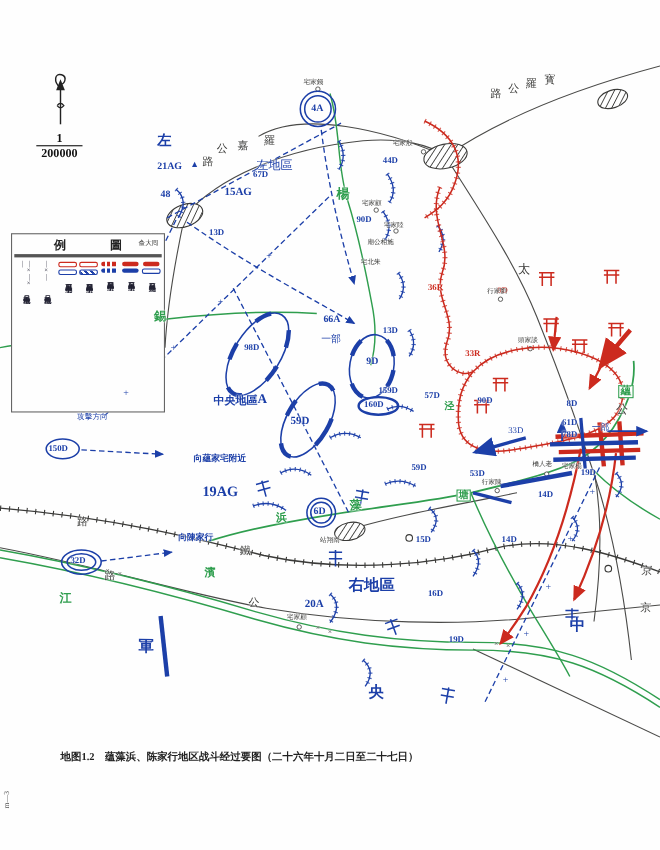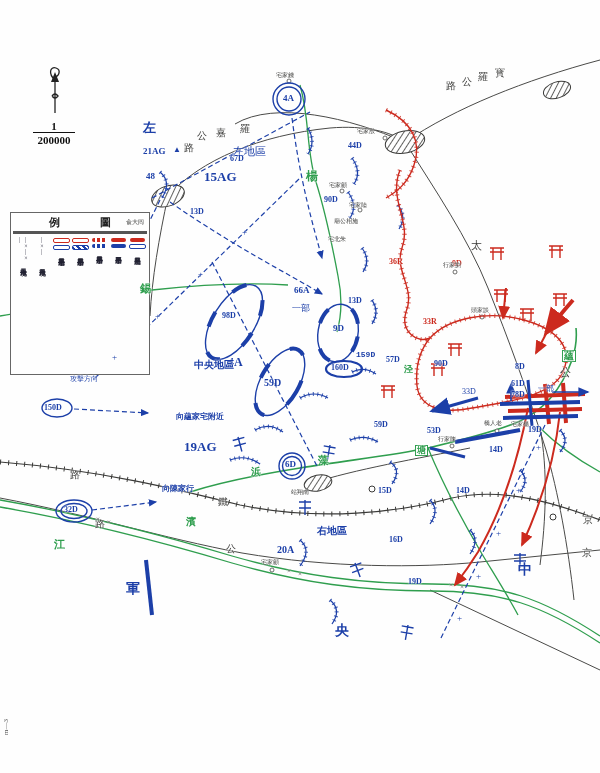--- a/index.html
+++ b/index.html
@@ -330,43 +330,44 @@
           <div class="sym">—×—</div>
           <div class="vtxt">十月八日作戰地境</div>
         </div>
         <div class="lcol">
           <div class="sym">—×—×—</div>
           <div class="vtxt">十月二十六日作戰地境</div>
         </div>
       </div>
   </div>
 
+  <div id="caption">地图1.2　蕴藻浜、陈家行地区战斗经过要图（二十六年十月二日至二十七日）</div>
   <div id="corner">m—3</div>
 
   <div id="labels">
       <div class="lbl c-blue" style="left: 143px; top: 121px; font-size: 13px; font-weight: bold;">左</div>
       <div class="lbl c-blue" style="left: 233px; top: 146px; font-size: 11px; font-weight: normal;">左地區</div>
       <div class="lbl c-blue" style="left: 143px; top: 147px; font-size: 9px; font-weight: bold;">21AG</div>
       <div class="lbl c-blue" style="left: 173px; top: 146px; font-size: 8px;">▲</div>
       <div class="lbl c-blue" style="left: 146px; top: 172px; font-size: 9px; font-weight: bold;">48</div>
-      <div class="lbl c-blue" style="left: 204px; top: 170px; font-size: 13px; font-weight: bold;">15AG</div>
+      <div class="lbl c-blue" style="left: 204px; top: 170px; font-size: 10px; font-weight: bold;">15AG</div>
       <div class="lbl c-blue" style="left: 190px; top: 208px; font-size: 8px; font-weight: bold;">13D</div>
       <div class="lbl c-blue" style="left: 230px; top: 155px; font-size: 8px; font-weight: bold;">67D</div>
       <div class="lbl c-blue" style="left: 348px; top: 142px; font-size: 8px; font-weight: bold;">44D</div>
       <div class="lbl c-blue" style="left: 324px; top: 196px; font-size: 8px; font-weight: bold;">90D</div>
       <div class="lbl c-blue" style="left: 283px; top: 94px; font-size: 9px; font-weight: bold;">4A</div>
       <div class="lbl c-blue" style="left: 294px; top: 286px; font-size: 9px; font-weight: bold;">66A</div>
       <div class="lbl c-blue" style="left: 292px; top: 304px; font-size: 9px;">一部</div>
       <div class="lbl c-blue" style="left: 222px; top: 312px; font-size: 8px; font-weight: bold;">98D</div>
       <div class="lbl c-blue" style="left: 333px; top: 324px; font-size: 9px; font-weight: bold;">9D</div>
       <div class="lbl c-blue" style="left: 331px; top: 364px; font-size: 8px; font-weight: bold;">160D</div>
       <div class="lbl c-blue" style="left: 228px; top: 356px; font-size: 12px; font-weight: bold;">4A</div>
       <div class="lbl c-blue" style="left: 264px; top: 378px; font-size: 10px; font-weight: bold;">59D</div>
       <div class="lbl c-blue" style="left: 348px; top: 297px; font-size: 8px; font-weight: bold;">13D</div>
-      <div class="lbl c-blue" style="left: 356px; top: 351px; font-size: 8px; font-weight: bold; font-family: Liberation Mono, monospace;">159D</div>
+      <div class="lbl c-blue" style="left: 344px; top: 351px; font-size: 8px; font-weight: bold;">159D</div>
       <div class="lbl c-blue" style="left: 386px; top: 356px; font-size: 8px; font-weight: bold;">57D</div>
       <div class="lbl c-blue" style="left: 434px; top: 360px; font-size: 8px; font-weight: bold;">90D</div>
       <div class="lbl c-blue" style="left: 462px; top: 388px; font-size: 8px; font-weight: normal;">33D</div>
       <div class="lbl c-blue" style="left: 374px; top: 421px; font-size: 8px; font-weight: bold;">59D</div>
       <div class="lbl c-blue" style="left: 427px; top: 427px; font-size: 8px; font-weight: bold;">53D</div>
       <div class="lbl c-blue" style="left: 515px; top: 363px; font-size: 8px; font-weight: bold;">8D</div>
       <div class="lbl c-blue" style="left: 511px; top: 380px; font-size: 8px; font-weight: bold;">61D</div>
       <div class="lbl c-blue" style="left: 511px; top: 391px; font-size: 8px; font-weight: bold;">78D</div>
       <div class="lbl c-blue" style="left: 538px; top: 385px; font-size: 8px;">一部</div>
       <div class="lbl c-blue" style="left: 528px; top: 426px; font-size: 8px; font-weight: bold;">19D</div>
@@ -374,21 +375,21 @@
       <div class="lbl c-blue" style="left: 456px; top: 487px; font-size: 8px; font-weight: bold;">14D</div>
       <div class="lbl c-blue" style="left: 378px; top: 487px; font-size: 8px; font-weight: bold;">15D</div>
       <div class="lbl c-blue" style="left: 389px; top: 536px; font-size: 8px; font-weight: bold;">16D</div>
       <div class="lbl c-blue" style="left: 408px; top: 578px; font-size: 8px; font-weight: bold;">19D</div>
       <div class="lbl c-blue" style="left: 285px; top: 460px; font-size: 9px; font-weight: bold;">6D</div>
       <div class="lbl c-blue" style="left: 64px; top: 506px; font-size: 8px; font-weight: bold;">32D</div>
       <div class="lbl c-blue" style="left: 44px; top: 404px; font-size: 8px; font-weight: bold;">150D</div>
       <div class="lbl c-blue" style="left: 184px; top: 440px; font-size: 13px; font-weight: bold;">19AG</div>
       <div class="lbl c-blue" style="left: 277px; top: 545px; font-size: 10px; font-weight: bold;">20A</div>
       <div class="lbl c-blue" style="left: 194px; top: 360px; font-size: 10px; font-weight: bold;">中央地區</div>
-      <div class="lbl c-blue" style="left: 317px; top: 526px; font-size: 10px; font-weight: bold;">右地區</div>
+      <div class="lbl c-blue" style="left: 317px; top: 526px; font-size: 14px; font-weight: bold;">右地區</div>
       <div class="lbl c-blue" style="left: 162px; top: 485px; font-size: 8px; font-weight: bold;">向陳家行</div>
       <div class="lbl c-blue" style="left: 176px; top: 413px; font-size: 8px; font-weight: bold;">向蘊家宅附近</div>
       <div class="lbl c-blue" style="left: 70px; top: 376px; font-size: 7px;">攻擊方向</div>
       <div class="lbl c-blue" style="left: 518px; top: 563px; font-size: 14px; font-weight: bold;">中</div>
       <div class="lbl c-blue" style="left: 335px; top: 624px; font-size: 14px; font-weight: bold;">央</div>
       <div class="lbl c-blue" style="left: 126px; top: 582px; font-size: 14px; font-weight: bold;">軍</div>
       <div class="lbl c-red" style="left: 389px; top: 238px; font-size: 8px; font-weight: bold;">36R</div>
       <div class="lbl c-red" style="left: 452px; top: 240px; font-size: 8px; font-weight: bold;">9D</div>
       <div class="lbl c-red" style="left: 423px; top: 298px; font-size: 8px; font-weight: bold;">33R</div>
       <div class="lbl c-green" style="left: 306px; top: 170px; font-size: 12px; font-weight: bold;">楊</div>

